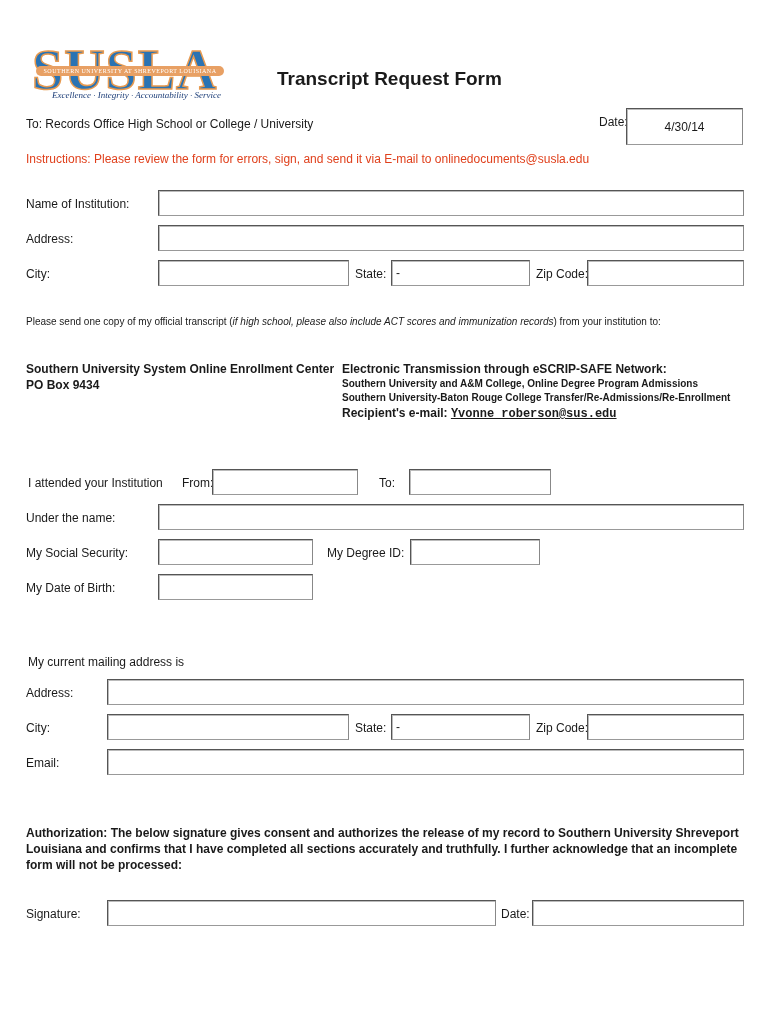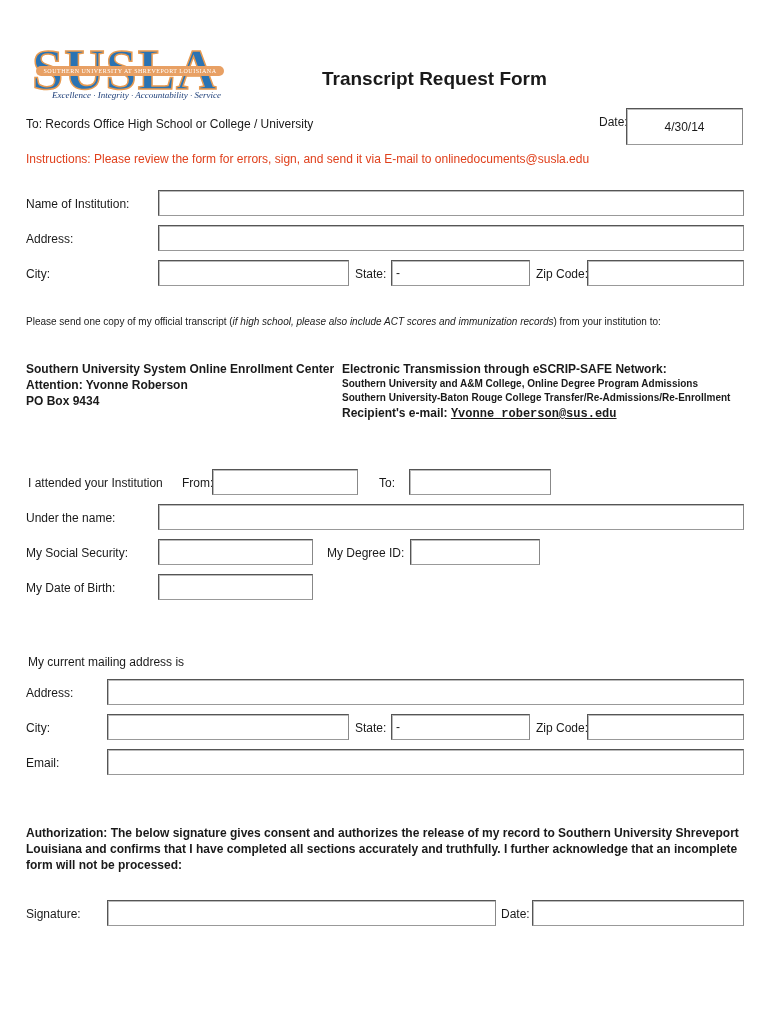--- a/index.html
+++ b/index.html
@@ -14,21 +14,21 @@
          font-size: 12px; padding: 0; background: transparent; color: #1a1a1a; }
   .logo { left: 32px; top: 44px; width: 200px; height: 60px; }
   .logo-text { position: absolute; left: 0; top: 0; font-family: "Liberation Serif", serif; font-size: 56px;
          font-weight: bold; color: #2a73b3; letter-spacing: 1px; line-height: 52px;
          -webkit-text-stroke: 1.5px #e79a50; }
   .logo-band { position: absolute; left: 4px; top: 22px; width: 188px; height: 10px; background: #e8a064;
          border-radius: 5px; font-family: "Liberation Serif", serif; font-size: 6px; color: #fff;
          text-align: center; line-height: 10px; letter-spacing: 0.5px; overflow: hidden; white-space: nowrap; }
   .logo-tag { position: absolute; left: 20px; top: 46px; font-family: "Liberation Serif", serif;
          font-style: italic; font-size: 9px; color: #1d3e78; white-space: nowrap; }
-  .title { left: 277px; top: 68px; font-size: 19px; font-weight: bold; color: #1a1a1a; margin-left: 45px; }
+  .title { left: 277px; top: 68px; font-size: 19px; font-weight: bold; color: #1a1a1a; }
   .instructions { left: 26px; top: 152px; font-size: 12px; color: #e0401c; }
   .para { left: 26px; top: 314px; width: 720px; font-size: 10px; line-height: 16px; }
   .para i { font-style: italic; }
   .addr-left { left: 26px; top: 361px; font-weight: bold; font-size: 12px; line-height: 16px; }
   .addr-right { left: 342px; top: 361px; font-weight: bold; }
   .addr-right .h { font-size: 12px; line-height: 16px; }
   .addr-right .s { font-size: 10px; line-height: 14px; }
   .addr-right .r { font-size: 12px; line-height: 16px; }
   .addr-right a { color: #1a1a1a; text-decoration: underline; font-family: Liberation Mono, monospace; }
   .auth { left: 26px; top: 825px; width: 720px; font-size: 12px; font-weight: bold; line-height: 16px; }
@@ -72,21 +72,20 @@
 </div>
 <div class="lbl" style="left:536px; top:267px;">Zip Code:</div>
 <div class="box" style="left:587px; top:260px; width:157px; height:26px;">
   <input value="" style="">
 </div>
 
 <div class="abs para"><span>Please send one copy of my official transcript (</span><i>if high school, please also include ACT scores and immunization records</i><span>) from your institution to:</span></div>
 
 <div class="abs addr-left">
   <div>Southern University System Online Enrollment Center</div>
-  <div>Attention: Yvonne Roberson</div>
   <div>PO Box 9434</div>
 </div>
 
 <div class="abs addr-right">
   <div class="h">Electronic Transmission through eSCRIP-SAFE Network:</div>
   <div class="s">Southern University and A&amp;M College, Online Degree Program Admissions</div>
   <div class="s">Southern University-Baton Rouge College Transfer/Re-Admissions/Re-Enrollment</div>
   <div class="r"><span>Recipient's e-mail: </span><a href="#">Yvonne_roberson@sus.edu</a></div>
 </div>
 

